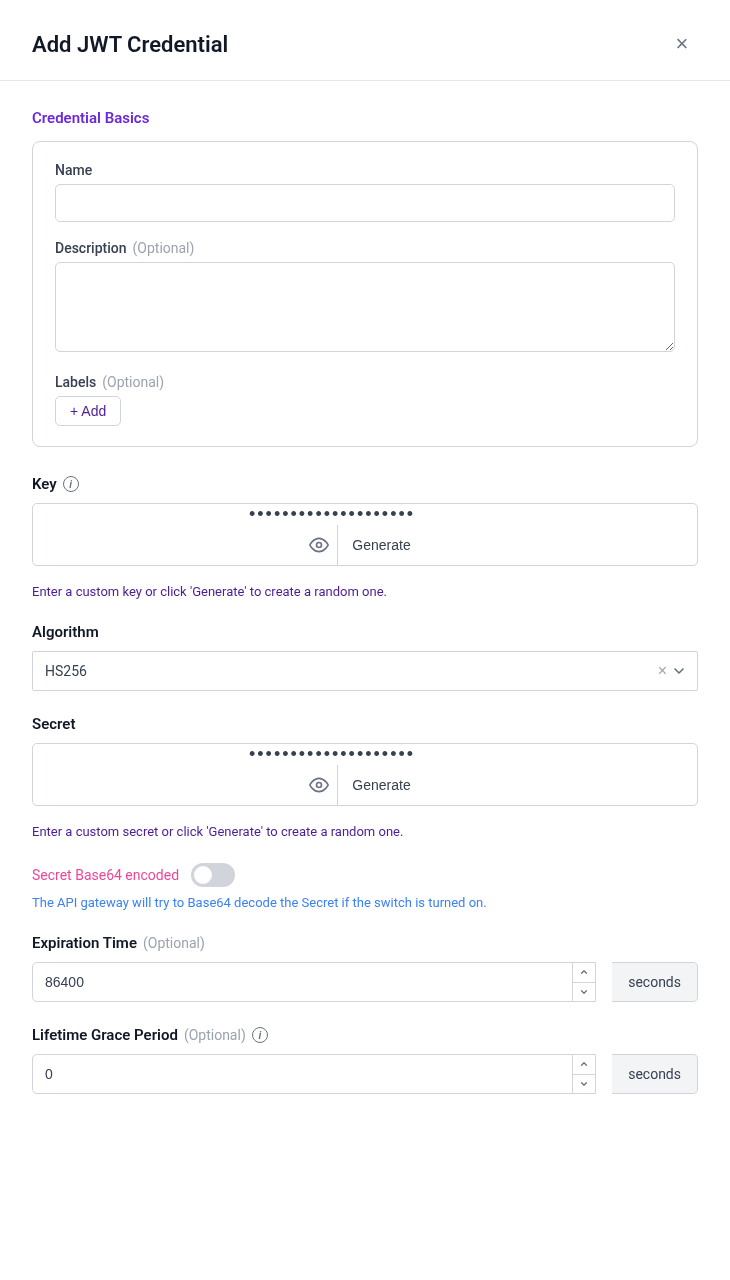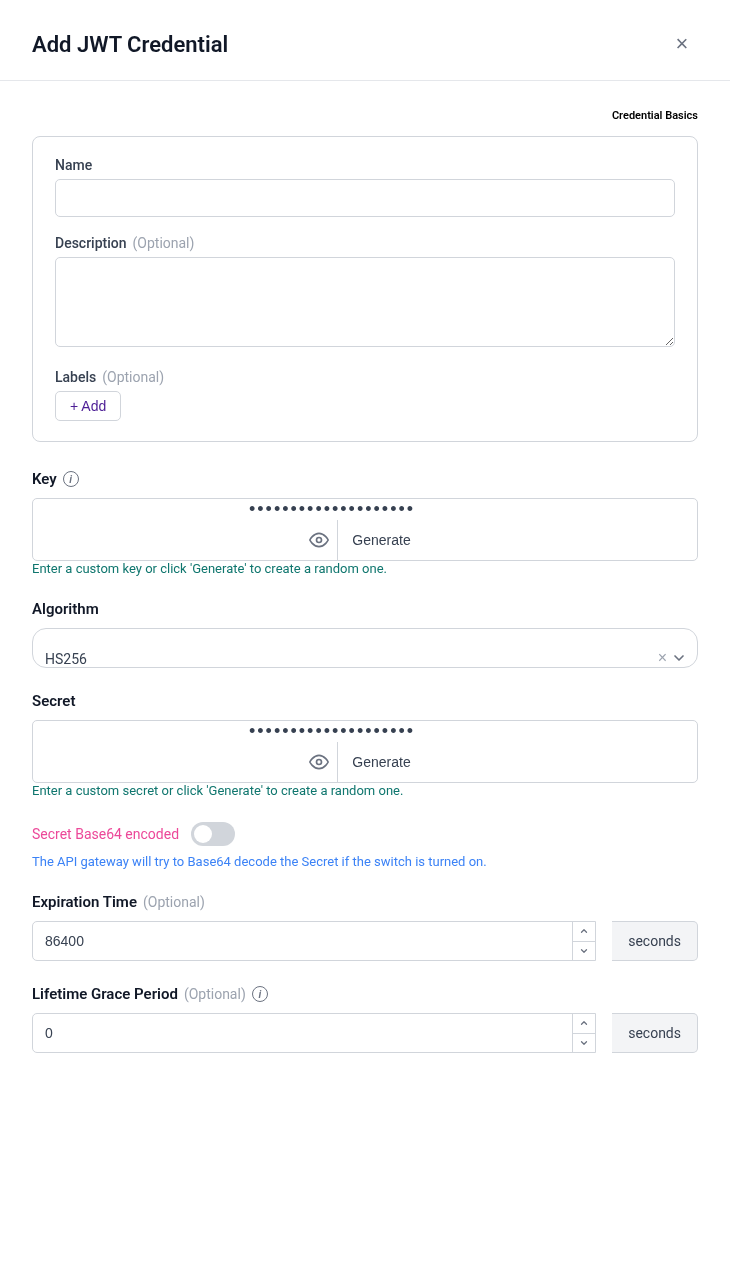--- a/index.html
+++ b/index.html
@@ -49,25 +49,24 @@
       width: 32px;
       height: 32px;
       border-radius: 4px;
     }
 
     .modal-body {
       padding: 28px 32px;
     }
 
     .section-title {
-      font-size: 11px;
+      font-size: 15px;
       font-weight: 600;
-      color: #000000;
+      color: #6d28d9;
       margin-bottom: 14px;
-      text-align: right;
     }
 
     .card {
       border: 1px solid #d1d5db;
       border-radius: 8px;
       padding: 20px 22px;
       margin-bottom: 28px;
     }
 
     .field-group {
@@ -179,30 +178,30 @@
       padding: 0 14px;
       height: 40px;
       font-size: 14px;
       color: #374151;
       cursor: pointer;
       font-weight: 500;
     }
 
     .hint-text {
       font-size: 13px;
-      color: #0f766e;
-      margin-top: 0;
+      color: #4c1d95;
+      margin-top: 18px;
     }
 
     .select-wrapper {
       position: relative;
       display: flex;
-      align-items: flex-end;
-      border: 1px solid #d1d5db;
-      border-radius: 14px;
+      align-items: center;
+      border: 1px solid #d1d5db;
+      border-radius: 2px;
       background: #fff;
       height: 40px;
     }
 
     .select-value {
       flex: 1;
       padding: 0 12px;
       font-size: 14px;
       color: #374151;
     }

